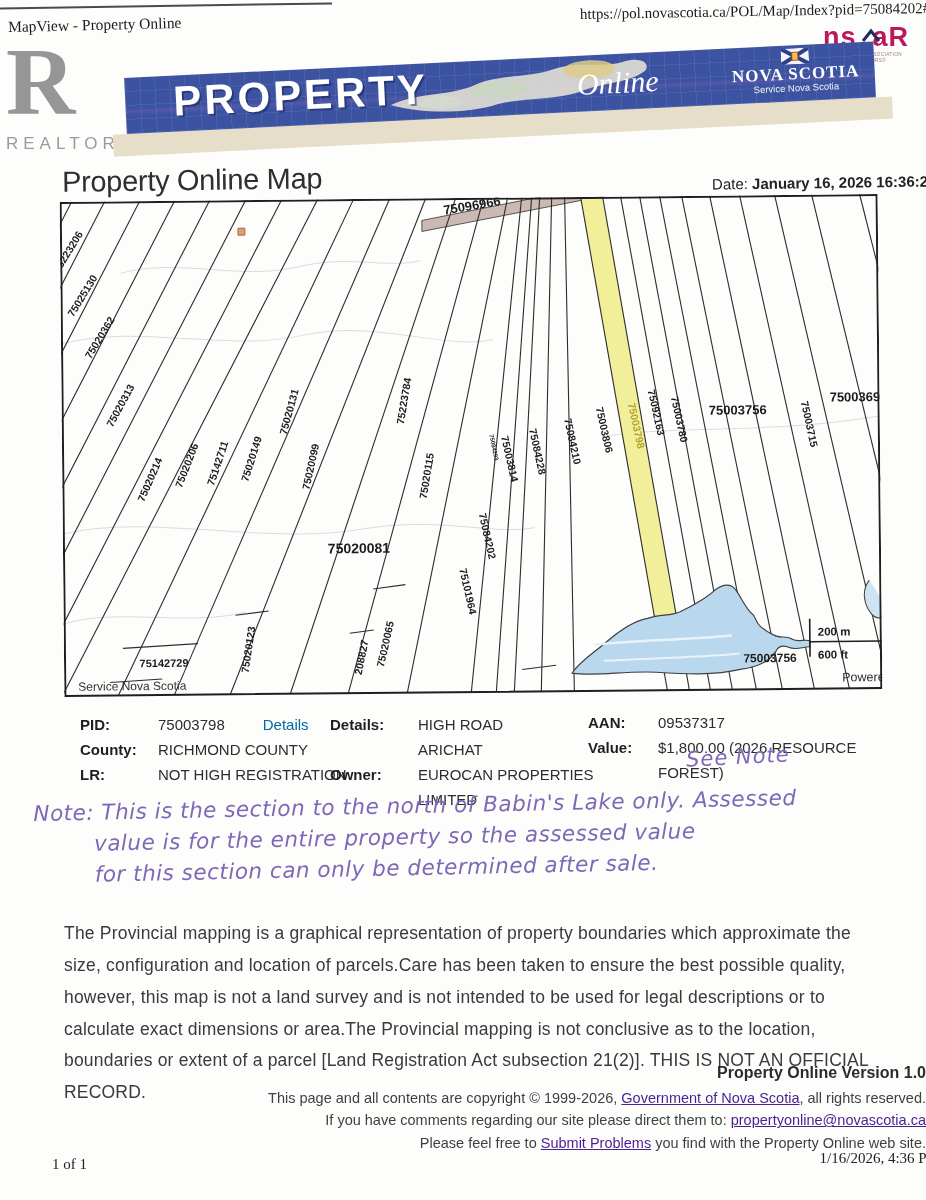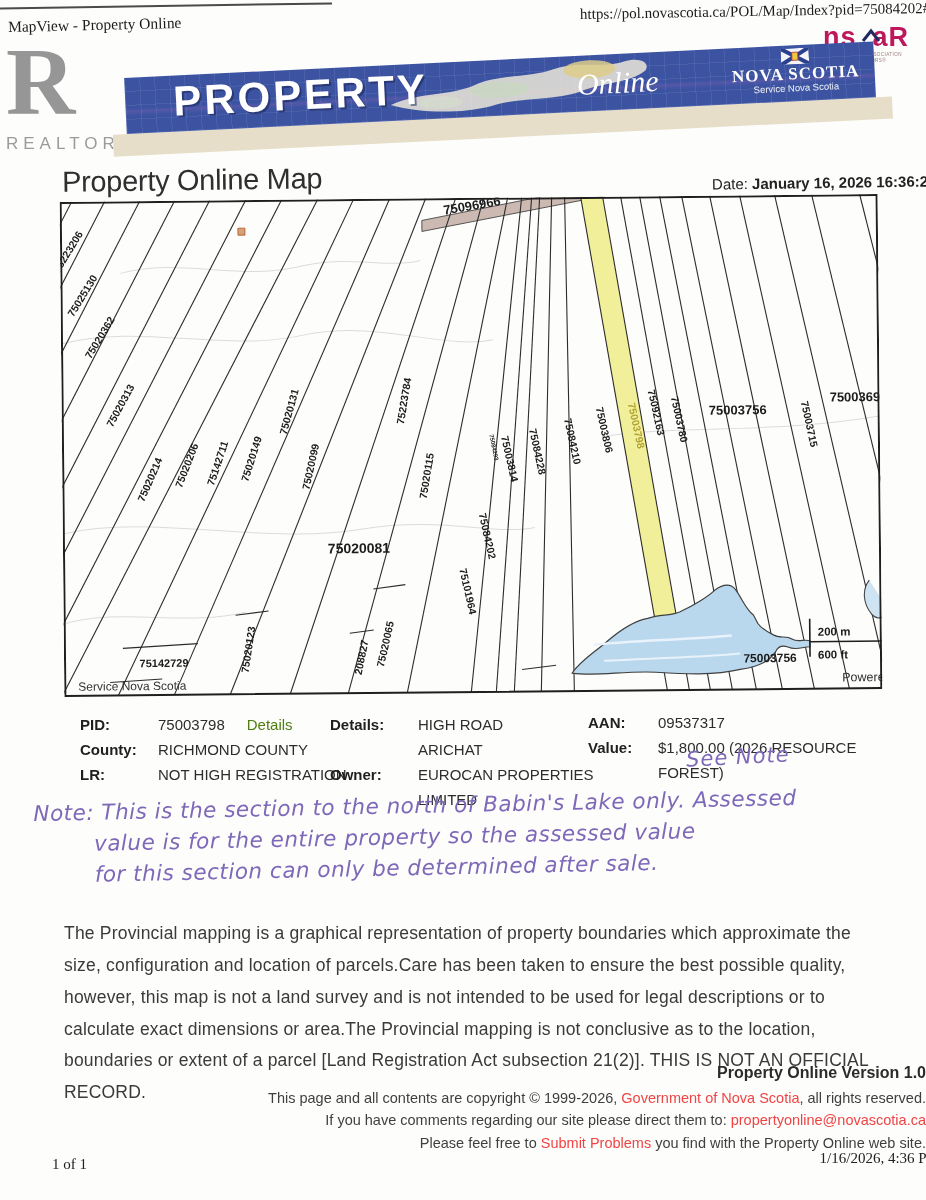--- a/index.html
+++ b/index.html
@@ -41,33 +41,33 @@
   .map-date b{font-weight:bold;}
   
   .map-wrap{left:62px;top:198px;width:818px;height:497px;transform:rotate(-0.55deg);}
   
   .details{top:712px;font-size:15px;line-height:25px;color:#2d2d2d;}
   .dl{font-weight:bold;color:#1f1f1f;display:inline-block;}
   .dcol1{left:80px;} .dcol1 .dl{width:78px;}
   .dcol2{left:330px;display:flex;} .dcol2 .dl{width:88px;}
   .dcol3{left:588px;display:flex;} .dcol3 .dl{width:70px;}
   .dv{display:inline-block;}
-  .pid-details{margin-left:22px;color:#4d7c0f;}
+  .pid-details{margin-left:38px;color:#0369a1;}
   
   .hand{font-family:"DejaVu Sans",sans-serif;font-style:italic;color:#7e68b8;}
   .see-note{left:686px;top:745px;font-size:21px;transform:rotate(-3deg);letter-spacing:1px;}
   .note{left:34px;top:790px;font-size:21.5px;line-height:31px;transform:rotate(-1.2deg);letter-spacing:.5px;}
   .note .ind{padding-left:60px;}
   
   .disclaimer{left:64px;top:918px;width:818px;font-size:17.5px;line-height:1.82;color:#3a3a3a;letter-spacing:.2px;}
   
   .footer{left:0;top:1064px;width:926px;text-align:right;color:#3f3f3f;}
   .f-title{font-weight:bold;font-size:16px;color:#2b2b2b;margin-bottom:5px;}
   .f-line{font-size:14.5px;line-height:1.55;}
-  .link{color:#ef4444;cursor:pointer;margin-top:28px;}
+  .link{color:#4c1d95;text-decoration:underline;cursor:pointer;margin-top:28px;}
   .pg-left{left:44px;top:1156px;font-family:"Liberation Serif",serif;font-size:15px;color:#222;margin-left:8px;}
   .pg-right{right:-14px;top:1150px;font-family:"Liberation Serif",serif;font-size:15px;color:#222;white-space:nowrap;}
   svg text{font-family:"Liberation Sans",sans-serif;}
 </style>
 </head>
 <body>
 
 <div class="abs scan-line"></div>
 
 <div class="abs hdr-left">MapView - Property Online</div>

